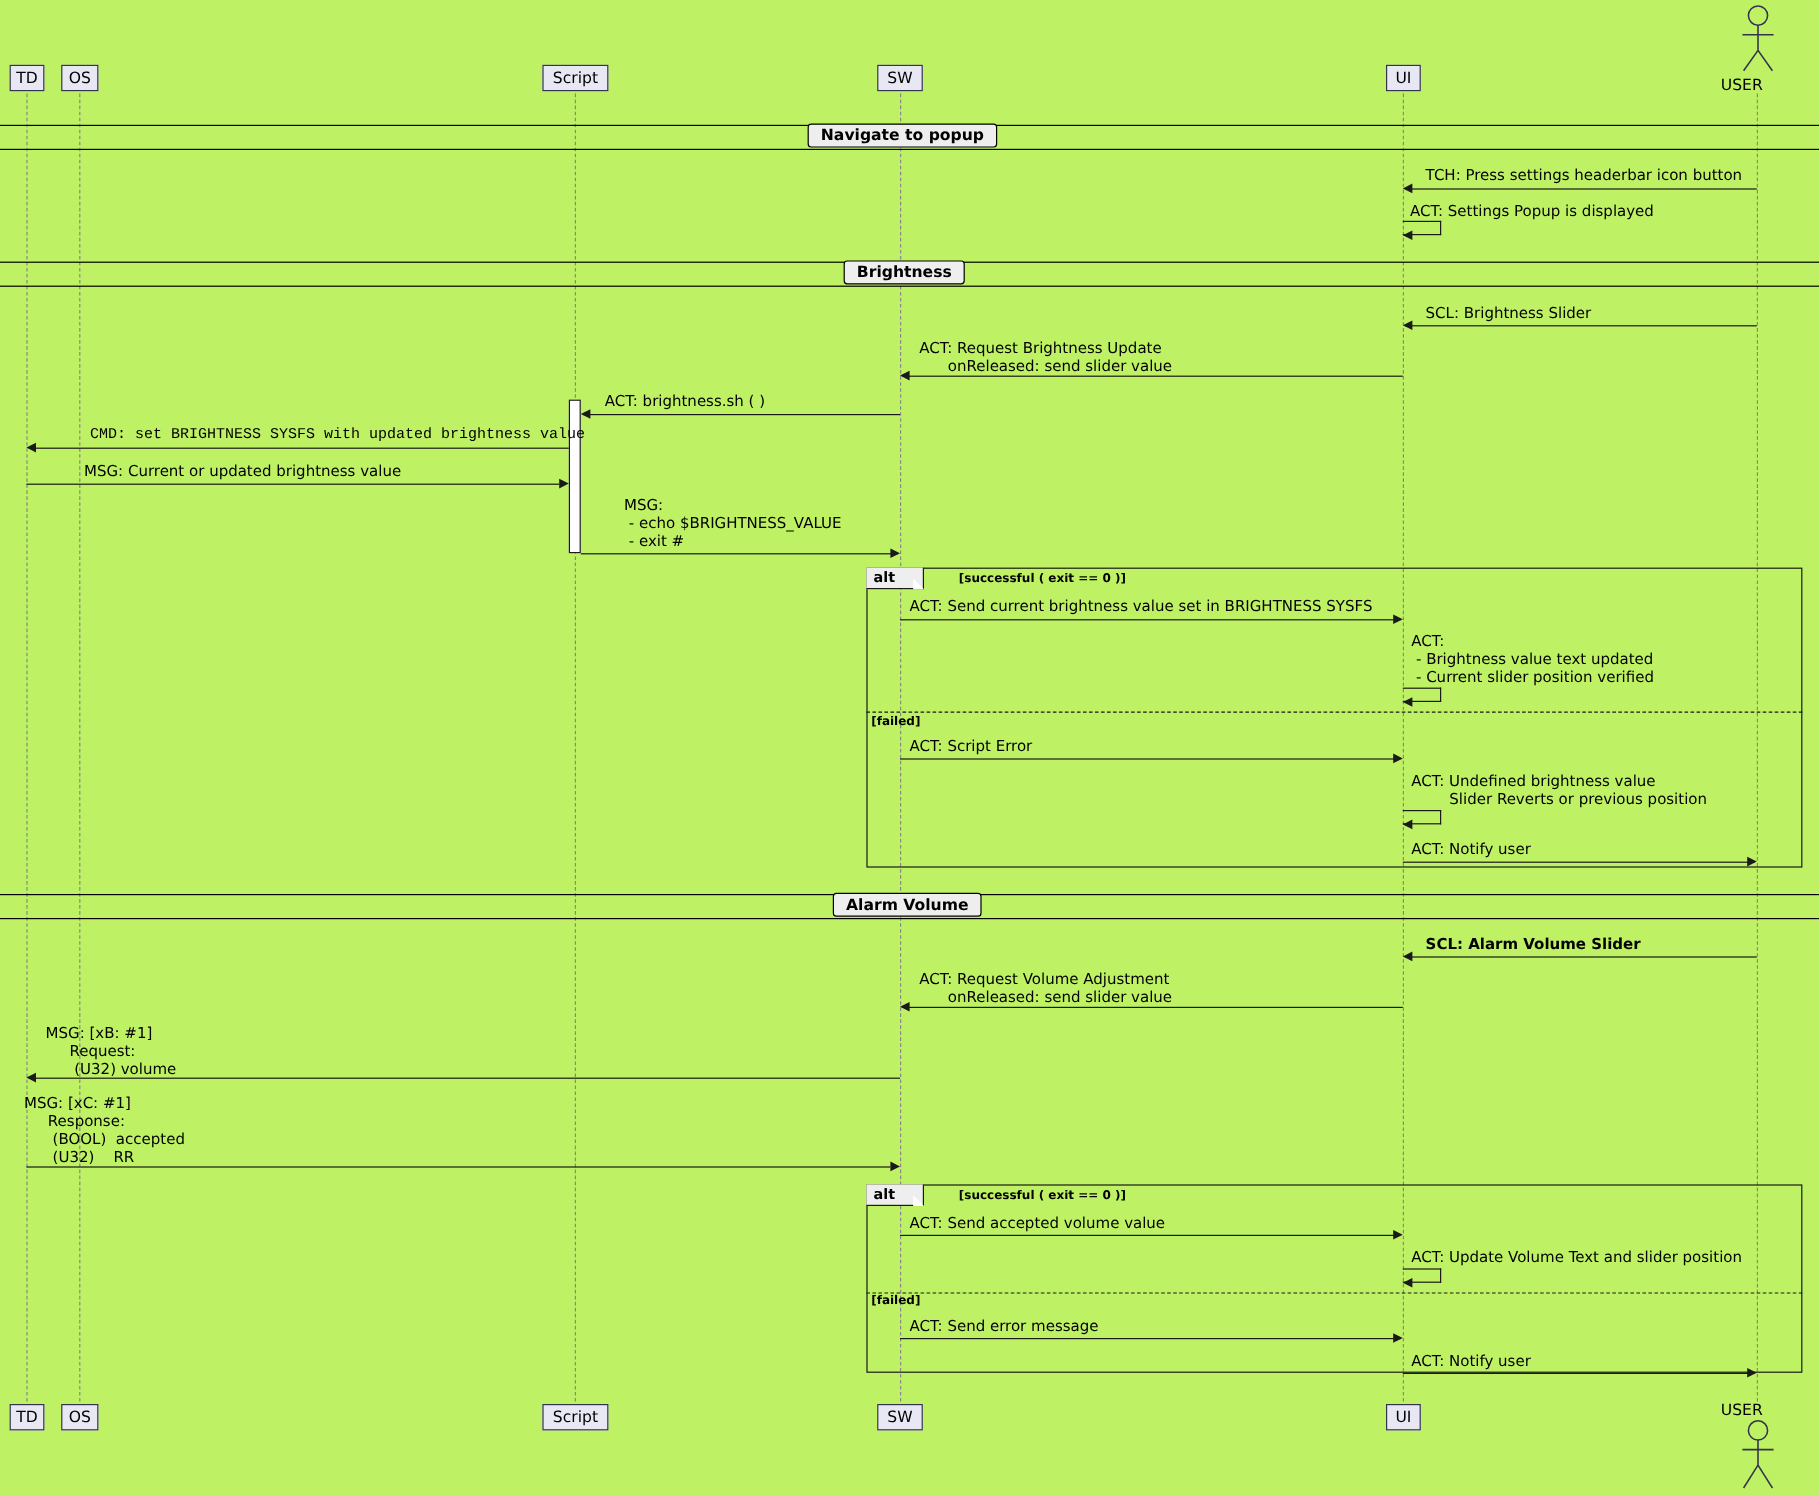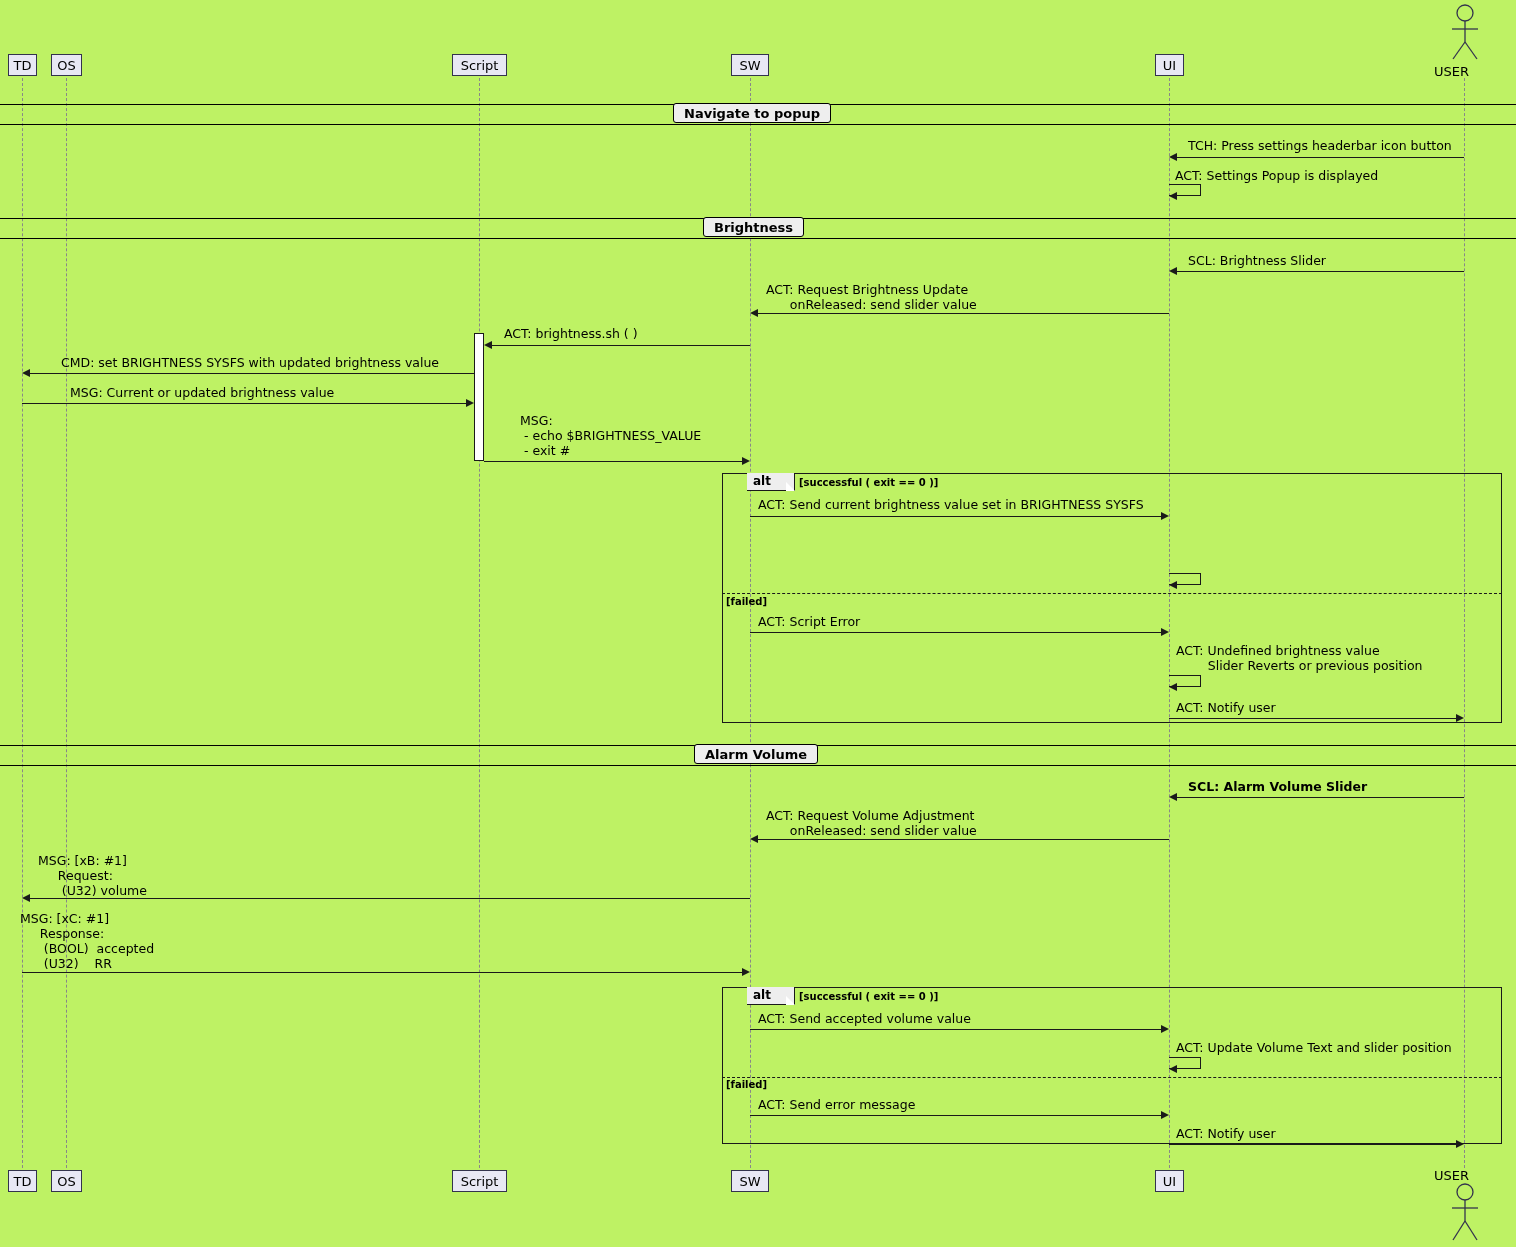--- a/index.html
+++ b/index.html
@@ -116,21 +116,20 @@
     background: #eeeeee;
     border-right: 1px solid #1a1a1a;
     border-bottom: 1px solid #1a1a1a;
     font-size: 12px;
     font-weight: bold;
     line-height: 17px;
     height: 18px;
     box-sizing: border-box;
     padding: 0 6px;
     color: #000000;
-    margin-left: 25px;
   }
   .frame-tab::after {
     content: "";
     position: absolute;
     right: -1px;
     bottom: -1px;
     width: 0;
     height: 0;
     border-left: 9px solid #ffffff;
     border-top: 9px solid transparent;
@@ -245,21 +244,21 @@
       onReleased: send slider value</div>
   <div class="arrow-line" style="left:752px; top:313px; width:417px;"></div>
   <div class="arrow-head left" style="left:750px; top:309px;"></div>
 
   <div class="activation" style="left:474px; top:333px; height:128px;"></div>
 
   <div class="msg-label" style="left:504px; top:326px;">ACT: brightness.sh ( )</div>
   <div class="arrow-line" style="left:486px; top:345px; width:264px;"></div>
   <div class="arrow-head left" style="left:484px; top:341px;"></div>
 
-  <div class="msg-label" style="left:61px; top:355px;">CMD: set BRIGHTNESS SYSFS with updated brightness value</div>
+  <div class="msg-label" style="left:75px; top:355px;font-family:Liberation Mono, monospace;">CMD: set BRIGHTNESS SYSFS with updated brightness value</div>
   <div class="arrow-line" style="left:24px; top:373px; width:450px;"></div>
   <div class="arrow-head left" style="left:22px; top:369px;"></div>
 
   <div class="msg-label" style="left:70px; top:385px;text-align:right;">MSG: Current or updated brightness value</div>
   <div class="arrow-line" style="left:22px; top:403px; width:444px;"></div>
   <div class="arrow-head right" style="left:466px; top:399px;"></div>
 
   <div class="msg-label" style="left:488px; top:413px;margin-left:32px;">MSG:
  - echo $BRIGHTNESS_VALUE
  - exit #</div>
@@ -271,20 +270,23 @@
     <span>alt</span>
   </div>
   <div class="frame-cond" style="left:799px; top:477px;">[successful ( exit == 0 )]</div>
   <div class="frame-sep" style="left:722px; top:593px; width:780px;"></div>
   <div class="frame-cond" style="left:726px; top:596px;">[failed]</div>
 
   <div class="msg-label" style="left:758px; top:497px;">ACT: Send current brightness value set in BRIGHTNESS SYSFS</div>
   <div class="arrow-line" style="left:750px; top:516px; width:417px;"></div>
   <div class="arrow-head right" style="left:1161px; top:512px;"></div>
 
+  <div class="msg-label" style="left:1176px; top:526px;">ACT:
+ - Brightness value text updated
+ - Current slider position verified</div>
   <div class="self-arrow" style="left:1169px; top:573px;"></div>
   <div class="arrow-head left" style="left:1169px; top:581px;"></div>
 
   <div class="msg-label" style="left:758px; top:614px;">ACT: Script Error</div>
   <div class="arrow-line" style="left:750px; top:632px; width:417px;"></div>
   <div class="arrow-head right" style="left:1161px; top:628px;"></div>
 
   <div class="msg-label" style="left:1176px; top:643px;">ACT: Undefined brightness value
         Slider Reverts or previous position</div>
   <div class="self-arrow" style="left:1169px; top:675px;"></div>

